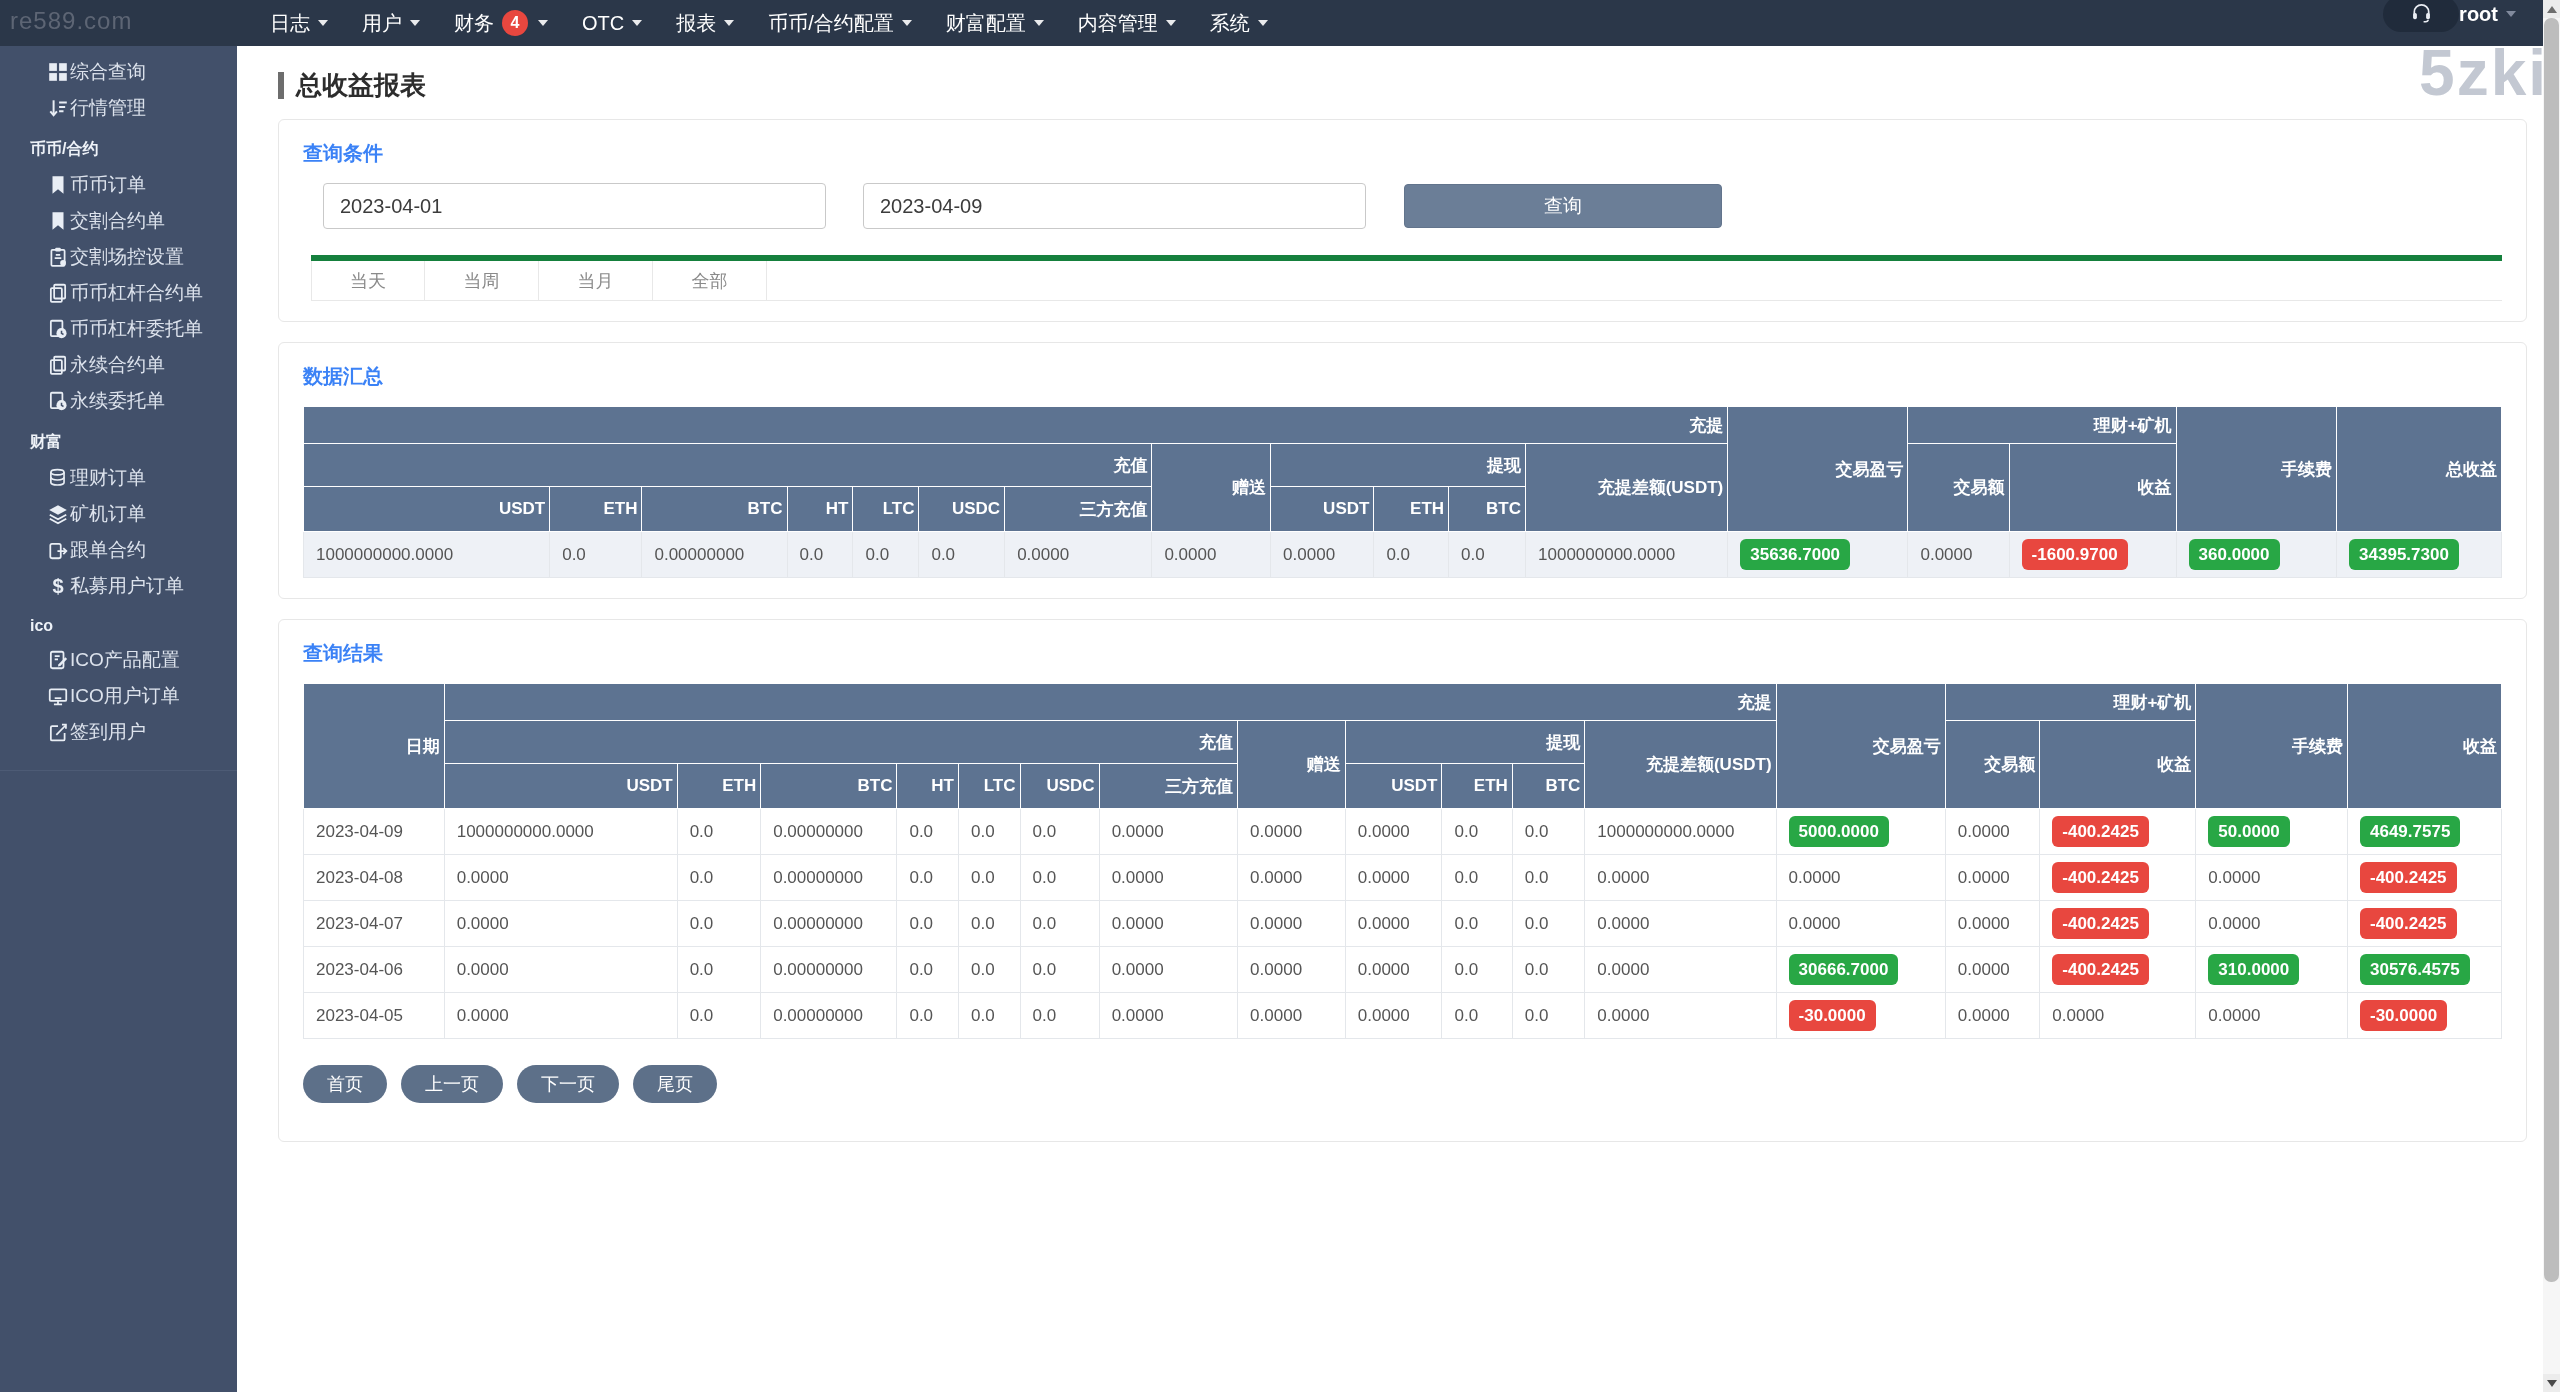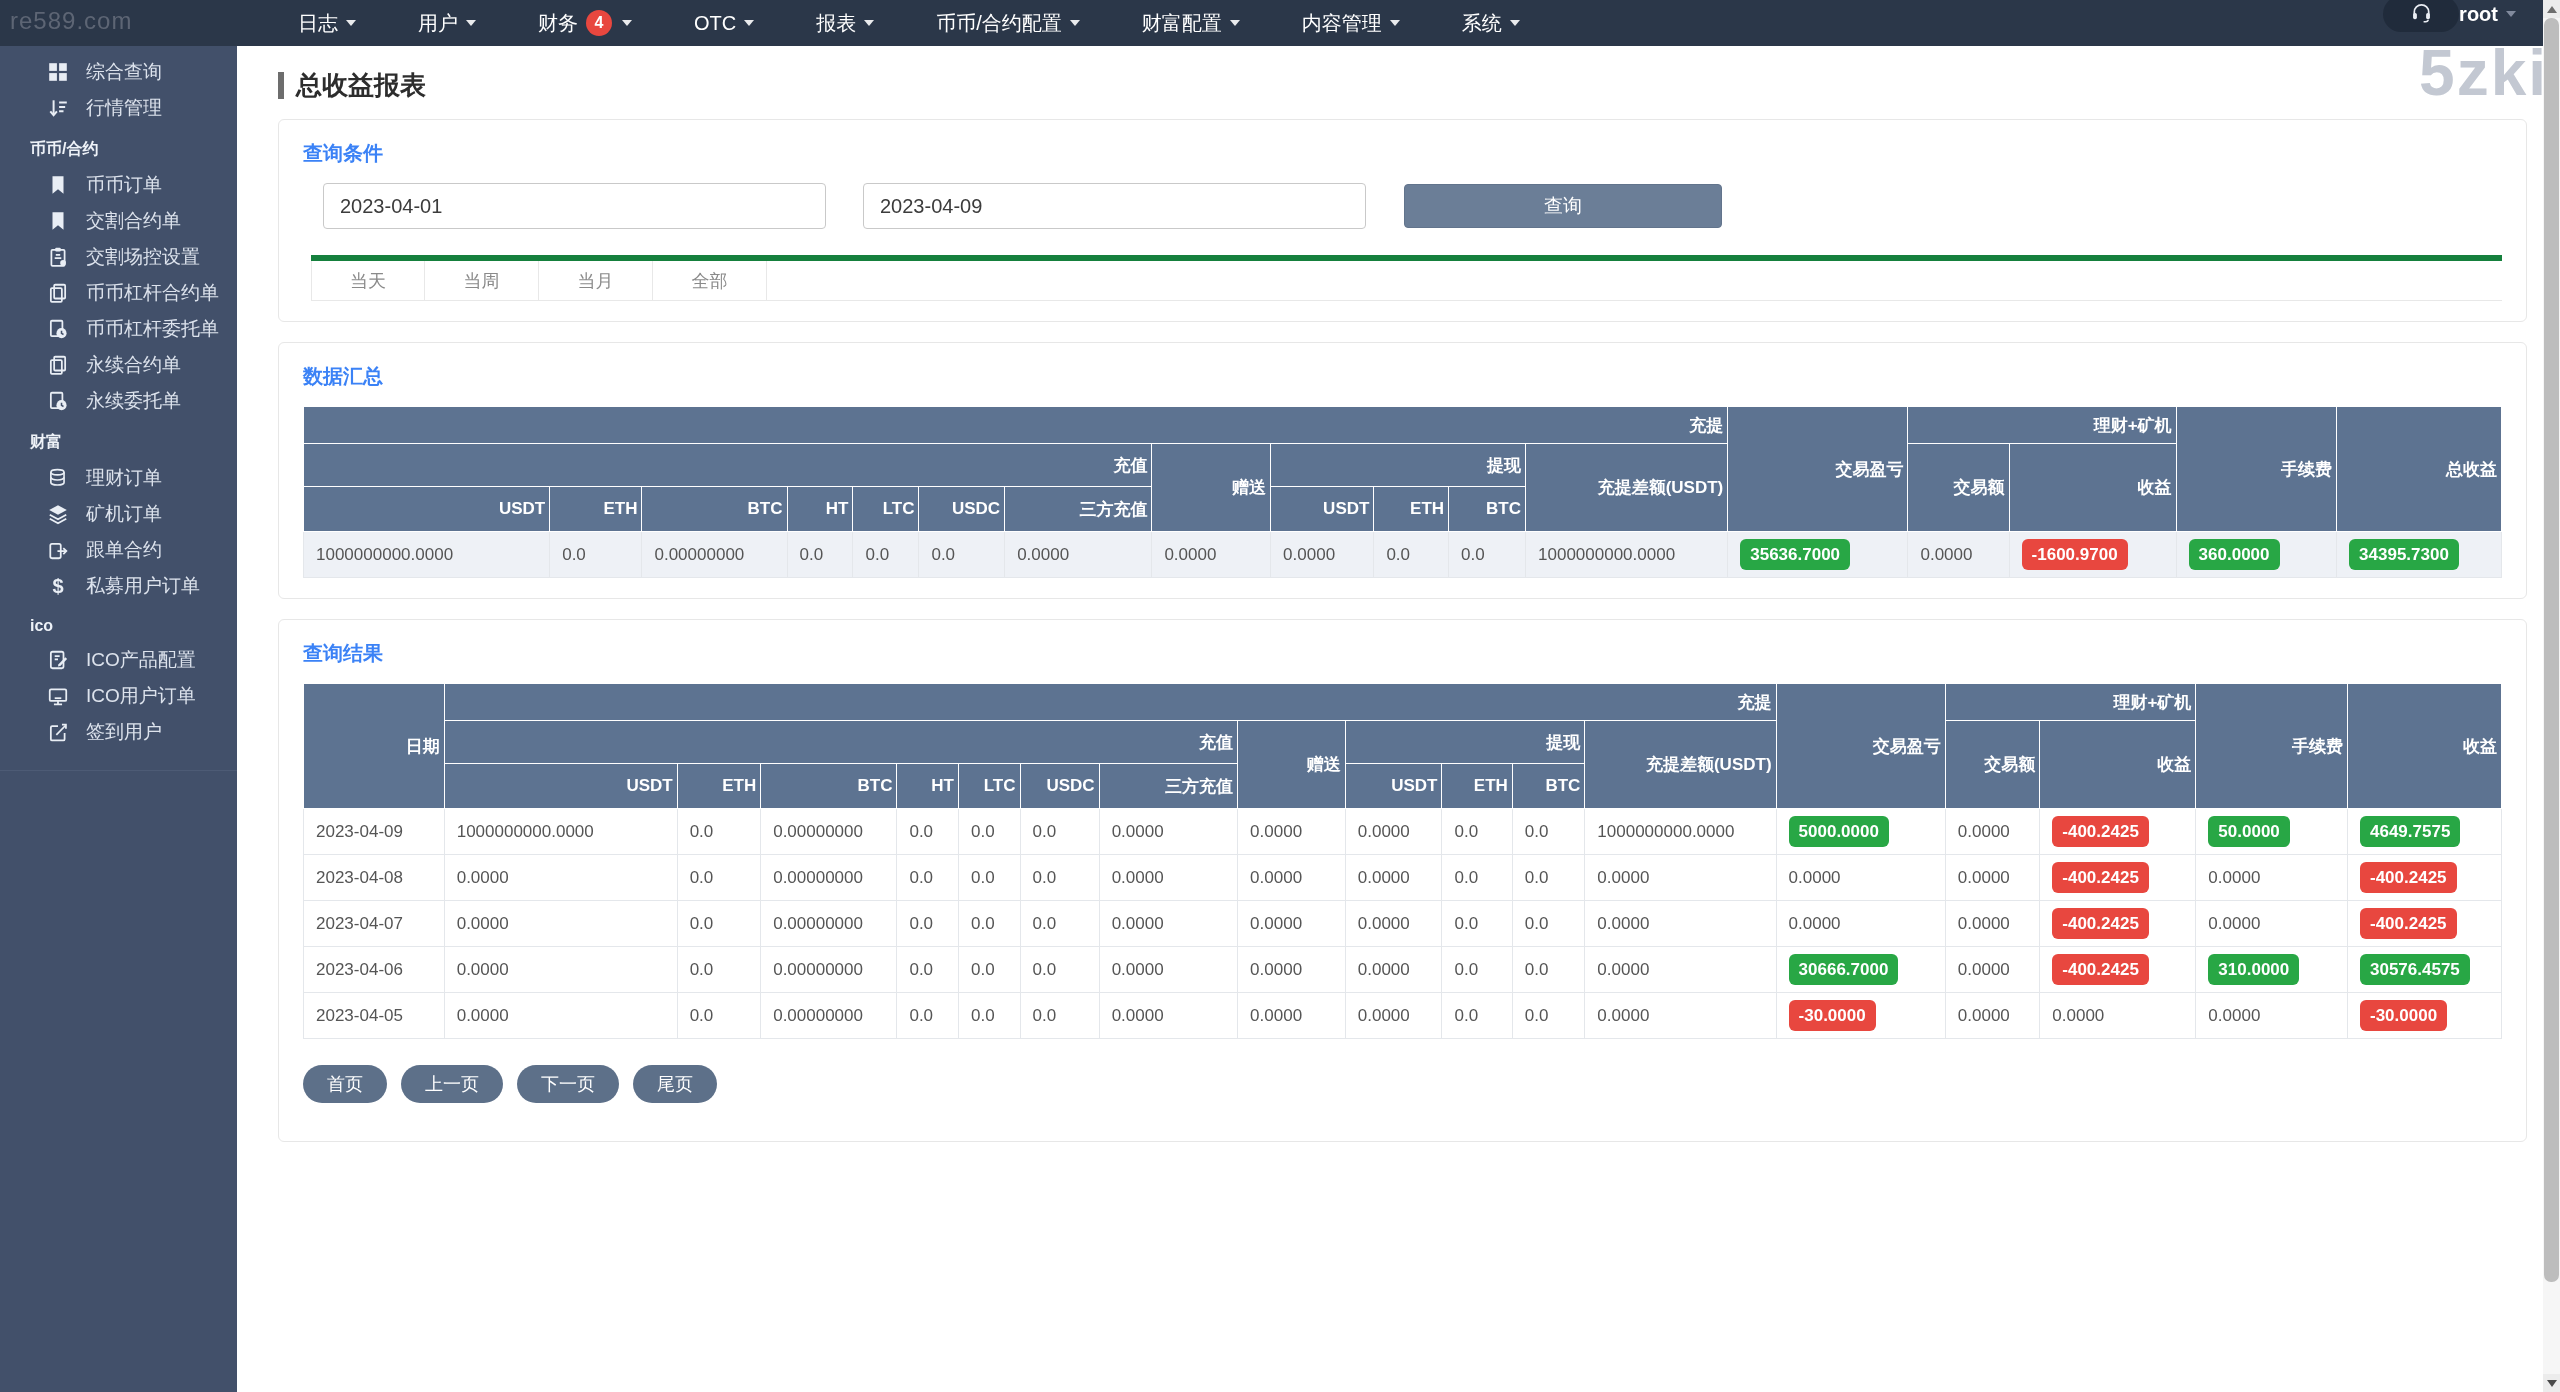--- a/index.html
+++ b/index.html
@@ -4,33 +4,33 @@
 <style>
   * { box-sizing: border-box; margin: 0; padding: 0; }
   html,body { width:2560px; height:1392px; overflow:hidden; }
   body { font-family:"Liberation Sans","DejaVu Sans",sans-serif; background:#fff; position:relative; }
 
   
   .topbar { position:relative; height:46px; width:2560px; background:#2b3749; display:flex; align-items:center; z-index:10; }
   .wm-topleft { position:absolute; left:10px; top:7px; font-size:24px; color:#5d6574; letter-spacing:1px; }
   .topnav { display:flex; align-items:center; margin-left:253px; height:100%; }
   .nav-item { display:flex; align-items:center; padding:0 17px; height:100%; color:#fff; font-size:20px; cursor:pointer; }
-  .nav-label { white-space:nowrap;margin-left:28px; }
+  .nav-label { white-space:nowrap; }
   .caret { width:0; height:0; border-left:5px solid transparent; border-right:5px solid transparent; border-top:6px solid currentColor; display:inline-block; margin-left:8px; opacity:.9; }
   .nav-badge { background:#e8473f; color:#fff; border-radius:50%; min-width:26px; height:26px; line-height:26px; text-align:center; font-size:16px; font-weight:bold; margin:0 2px 0 8px; display:inline-block; }
   .topbar-right { position:absolute; right:44px; top:0; height:28px; display:flex; align-items:center; }
   .support-pill { width:76px; height:36px; border-radius:18px; background:#202b3b; display:flex; align-items:center; justify-content:center; color:#e9edf3; cursor:pointer; }
   .support-pill svg { width:23px; height:23px; }
   .user-menu { display:flex; align-items:center; color:#fff; font-size:20px; font-weight:bold; cursor:pointer; }
   .user-menu .caret { color:#8b94a6; }
 
   
   .below { display:flex; height:1346px; }
   .sidebar { width:237px; background:#42506a; color:#dbe2ec; flex-shrink:0; padding-top:8px; }
-  .side-item { display:flex; align-items:center; height:36px; padding-left:46px; gap:16px; font-size:19px; cursor:pointer; color:#dde3ed; }
+  .side-item { display:flex; align-items:center; height:36px; padding-left:46px; font-size:19px; cursor:pointer; color:#dde3ed; }
   .side-icon { width:24px; height:24px; display:flex; align-items:center; justify-content:center; color:#e9eef5; }
   .side-icon svg { width:22px; height:22px; }
   .side-icon.txt { font-size:20px; font-weight:bold; }
   .side-section { padding:13px 0 7px 30px; font-size:16px; font-weight:bold; color:#eef2f8; }
   .side-divider { margin-top:20px; border-top:1px solid #4d5b75; }
 
   .main { flex:1; padding:0 33px 0 41px; background:#fff; }
 
   
   .page-title-row { display:flex; align-items:center; gap:12px; margin:22px 0 16px 0; }

